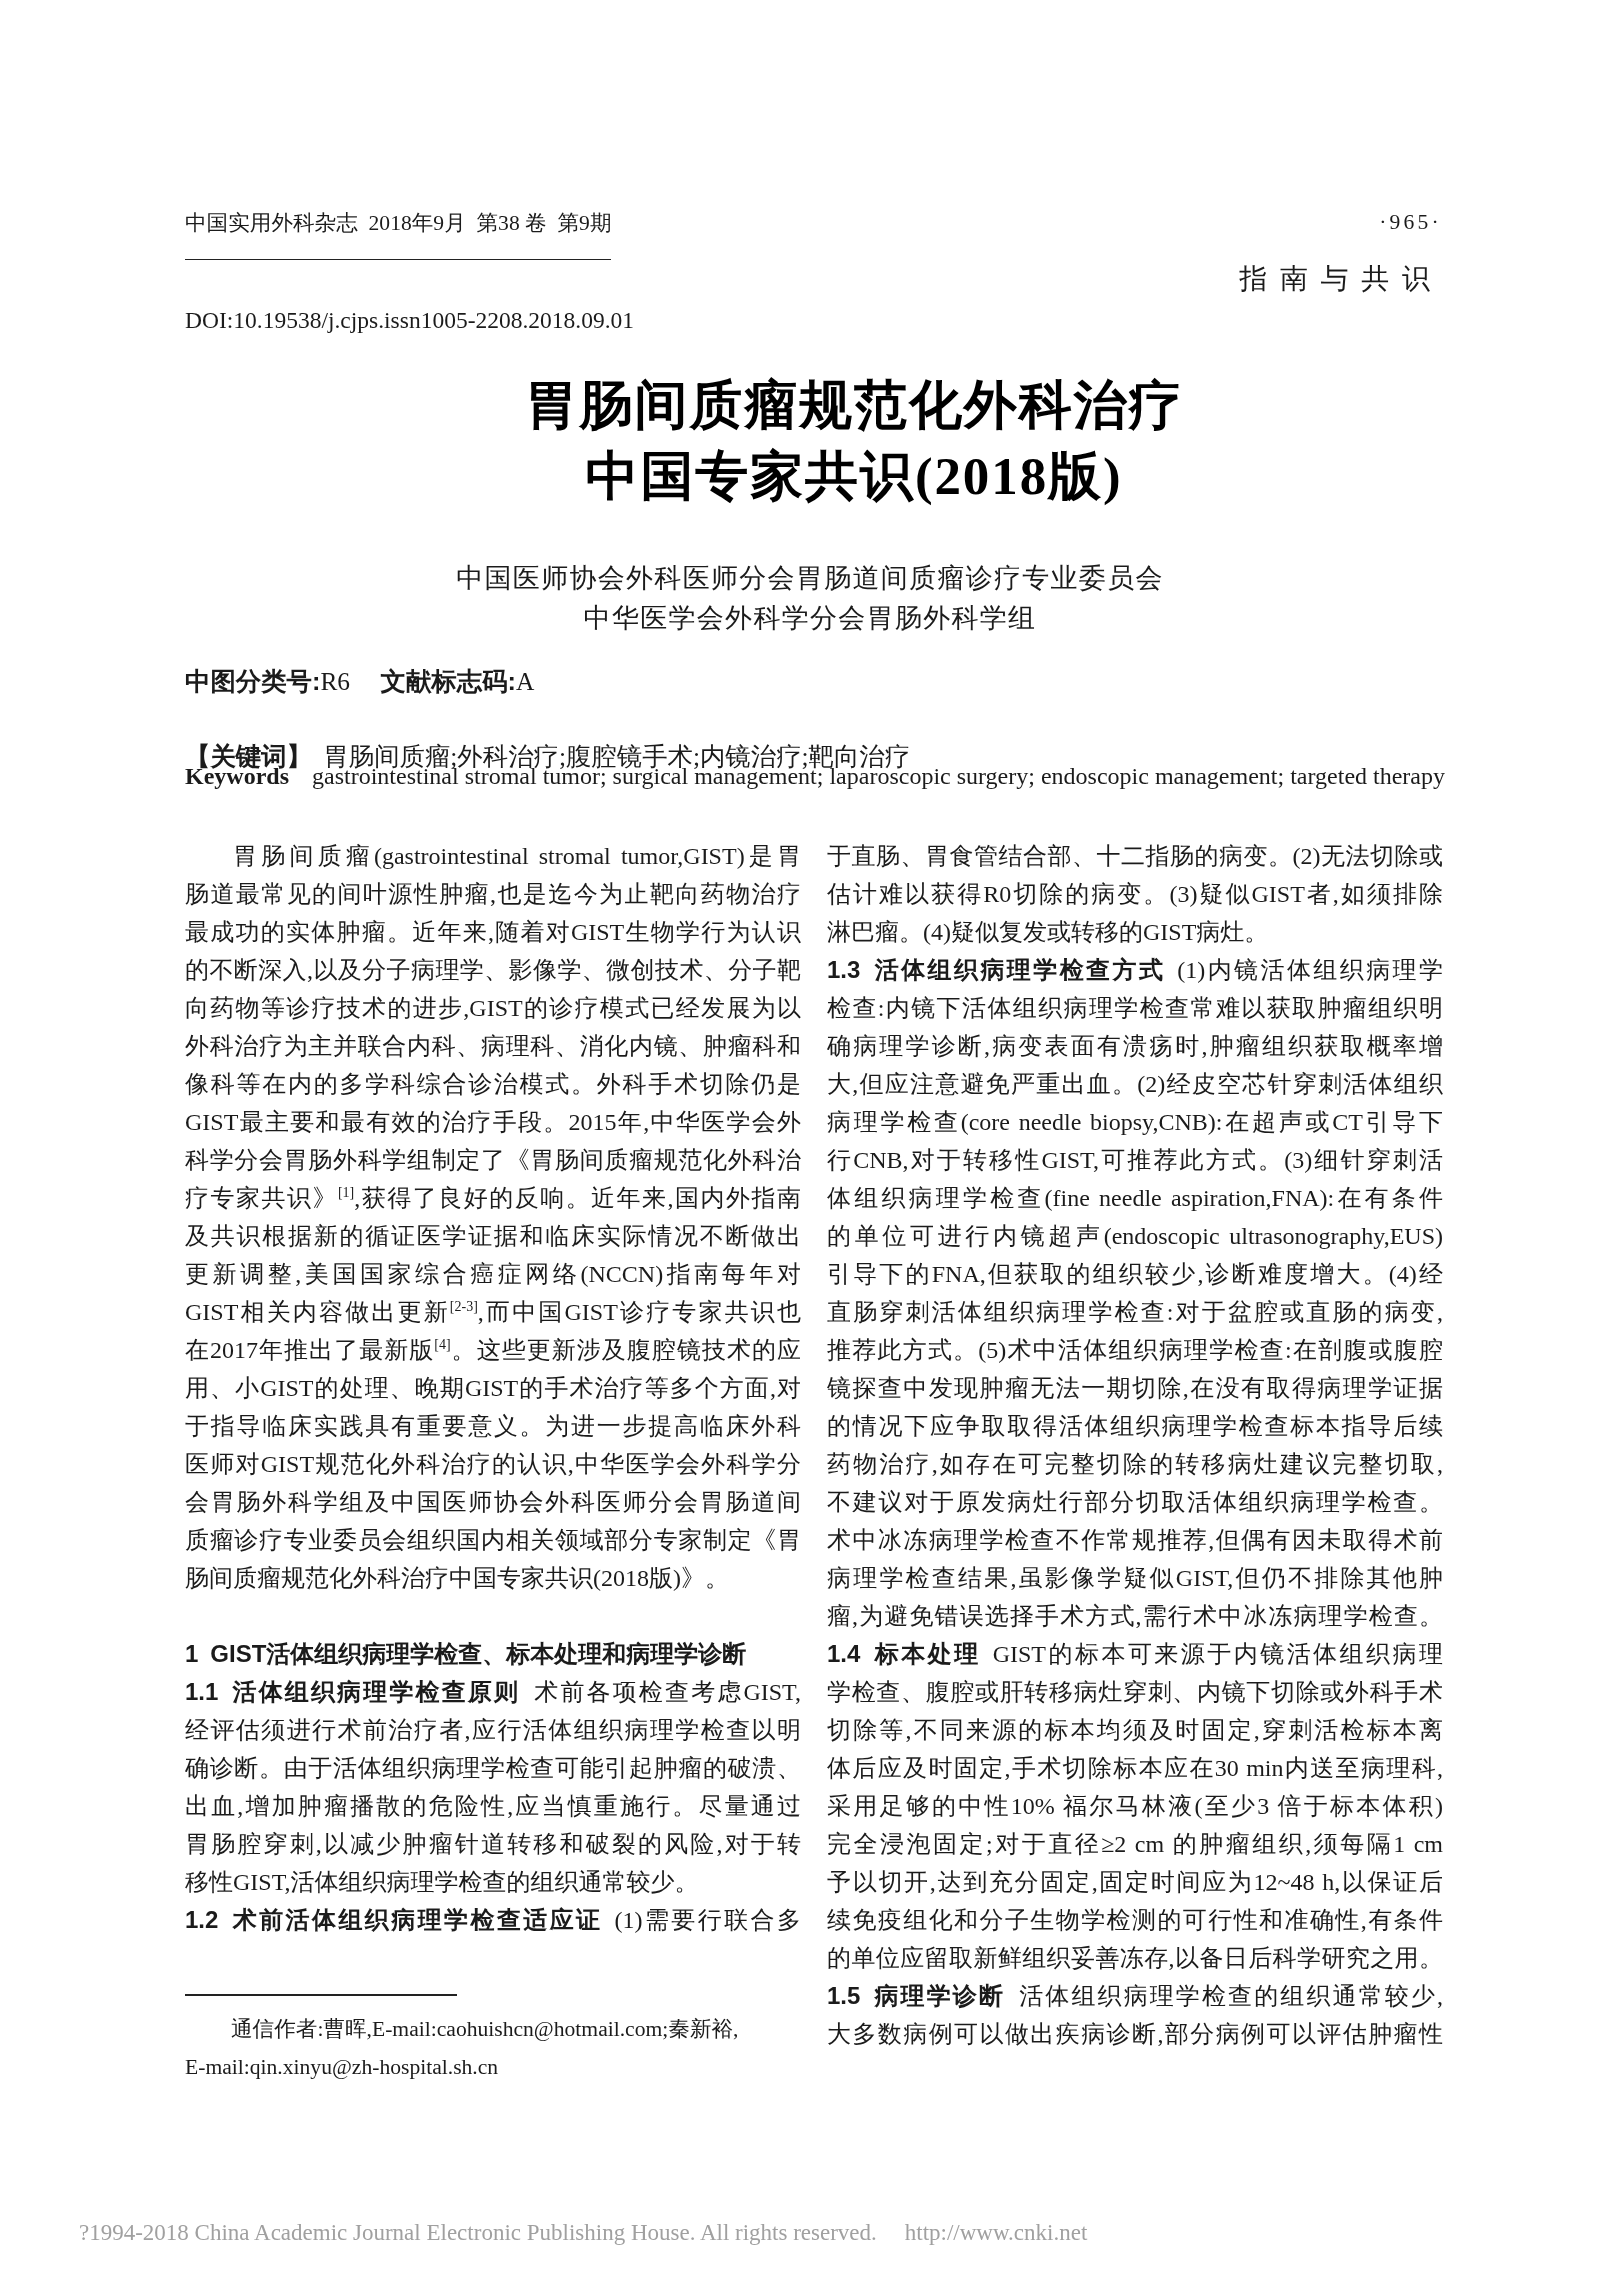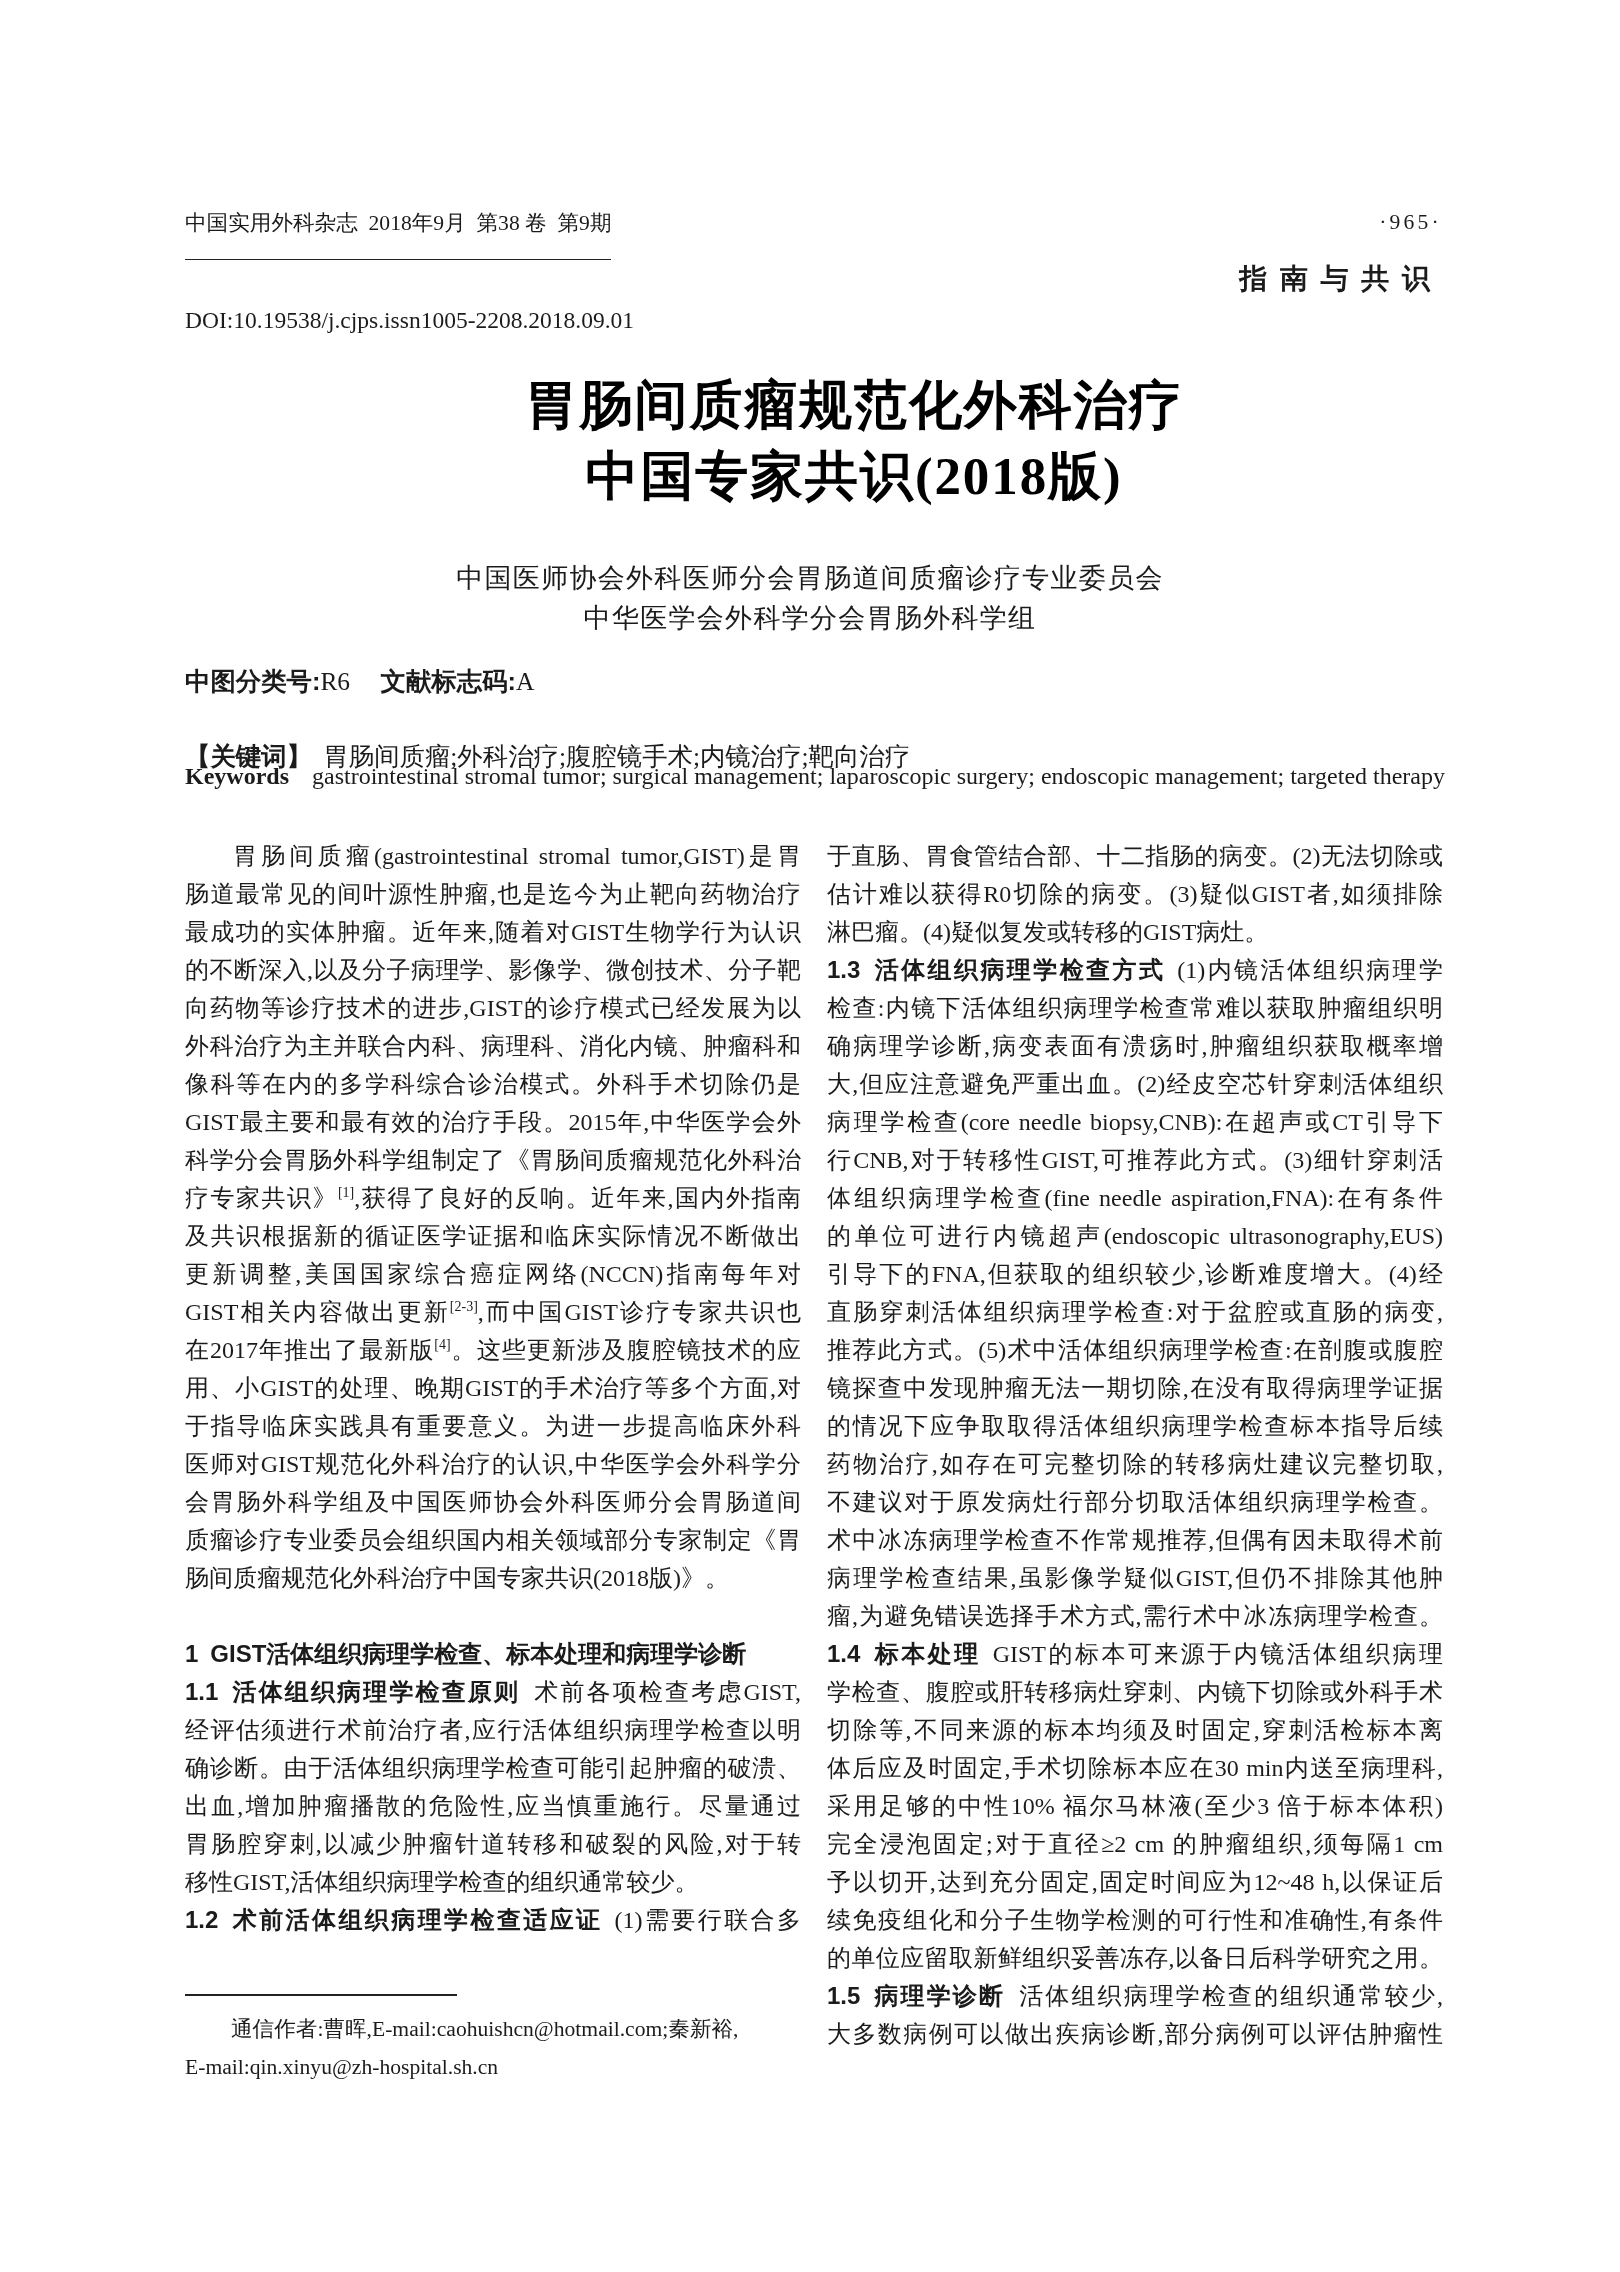--- a/index.html
+++ b/index.html
@@ -6,21 +6,21 @@
   .page{
     position:relative;width:1620px;height:2273px;background:#ffffff;
     font-family:"Liberation Serif","DejaVu Serif",serif;color:#1b1b1b;
     overflow:hidden;
   }
   .abs{position:absolute;}
   
   .jline{left:185px;top:208px;font-size:21.6px;white-space:pre;
          border-bottom:1.9px solid #222;padding-bottom:22px;}
   .pageno{top:210px;right:178px;font-size:21.6px;letter-spacing:3.2px;}
-  .coltag{top:260px;right:190px;font-size:28px;font-weight:700;
+  .coltag{top:260px;right:190px;font-size:28px;font-weight:400;
           letter-spacing:12.7px;margin-right:-12.7px;white-space:pre;margin-left:32px;}
   .doi{left:185px;top:307px;font-size:23.5px;}
   
   .title{left:0;top:370px;width:1620px;text-align:center;font-size:53px;
          font-weight:700;line-height:71px;letter-spacing:1.9px;color:#000;padding-left:44px;}
   .authors{left:0;top:558px;width:1620px;text-align:center;font-size:27px;
            line-height:40px;letter-spacing:1.3px;}
   
   .meta{left:185px;top:665px;font-size:25.4px;}
   .metagap{display:inline-block;width:30.5px;}
@@ -144,15 +144,18 @@
       <div class="line"><span class="hei">1.5 病理学诊断</span><span> 活体组织病理学检查的组织通常较少,</span></div>
       <div class="line"><span>大多数病例可以做出疾病诊断,部分病例可以评估肿瘤性</span></div>
     </div>
 
   <div class="abs footrule"></div>
   <div class="abs footnote">
     <div class="fline indent">通信作者:曹晖,E-mail:caohuishcn@hotmail.com;秦新裕,</div>
     <div class="fline">E-mail:qin.xinyu@zh-hospital.sh.cn</div>
   </div>
 
+  <div class="abs pfooter">
+    <span>?1994-2018 China Academic Journal Electronic Publishing House. All rights reserved.</span><span class="furl">http://www.cnki.net</span>
+  </div>
 
 </div>
 
 
 </body></html>

